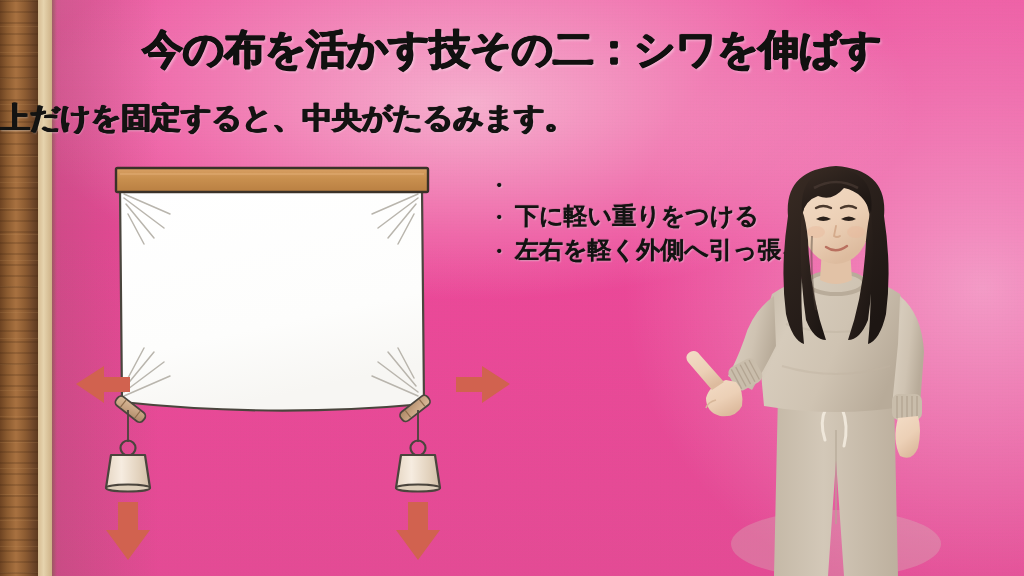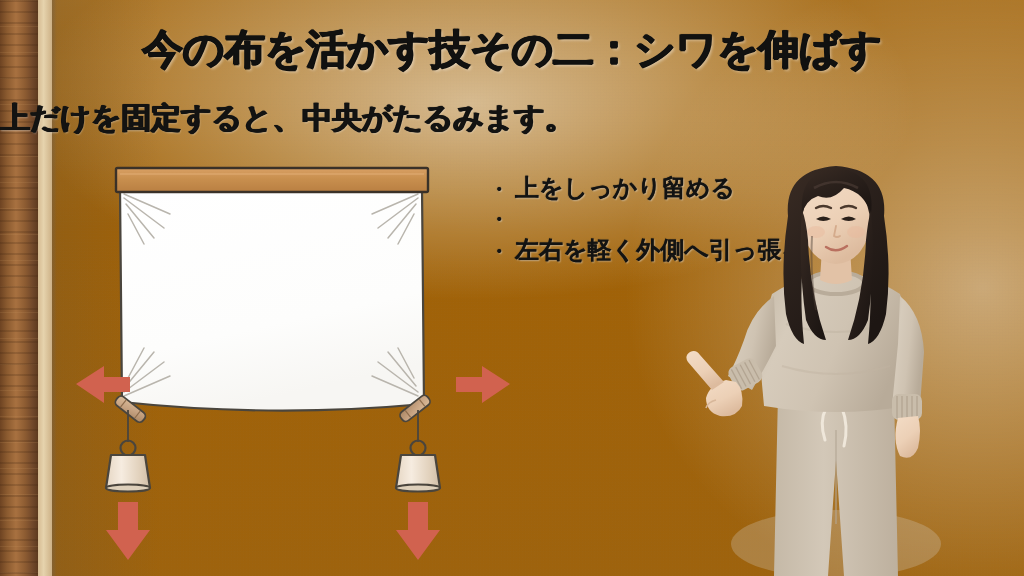--- a/index.html
+++ b/index.html
@@ -7,21 +7,21 @@
     margin: 0;
     padding: 0;
     background: #1b1b1b;
   }
   #slide {
     position: relative;
     width: 1024px;
     height: 576px;
     overflow: hidden;
     font-family: "Liberation Sans", "DejaVu Sans", sans-serif;
-    background: #a16207;
+    background: #ec4899;
   }
 
   
   .wall {
     position: absolute;
     inset: 0;
     background:
       linear-gradient(100deg,
         #d9d4c8 0%,
         #e0dbd0 14%,
@@ -162,24 +162,24 @@
   <div class="door-frame"></div>
   <div class="door-reveal"></div>
   <div class="door-reveal-edge"></div>
 
   <div class="title">今の布を活かす技その二：シワを伸ばす</div>
   <div class="subtitle">上だけを固定すると、中央がたるみます。</div>
 
   <div class="bullets">
     <div class="bullet-row">
       <span class="bullet-dot">・</span>
-      <span>上をしっかり留める</span>
     </div>
     <div class="bullet-row">
       <span class="bullet-dot">・</span>
+      <span>下に軽い重りをつける</span>
     </div>
     <div class="bullet-row">
       <span class="bullet-dot">・</span>
       <span>左右を軽く外側へ引っ張る</span>
     </div>
   </div>
 
   <div class="diagram">
     <svg width="470" height="424" viewBox="0 0 470 424" xmlns="http://www.w3.org/2000/svg">
       <defs>

